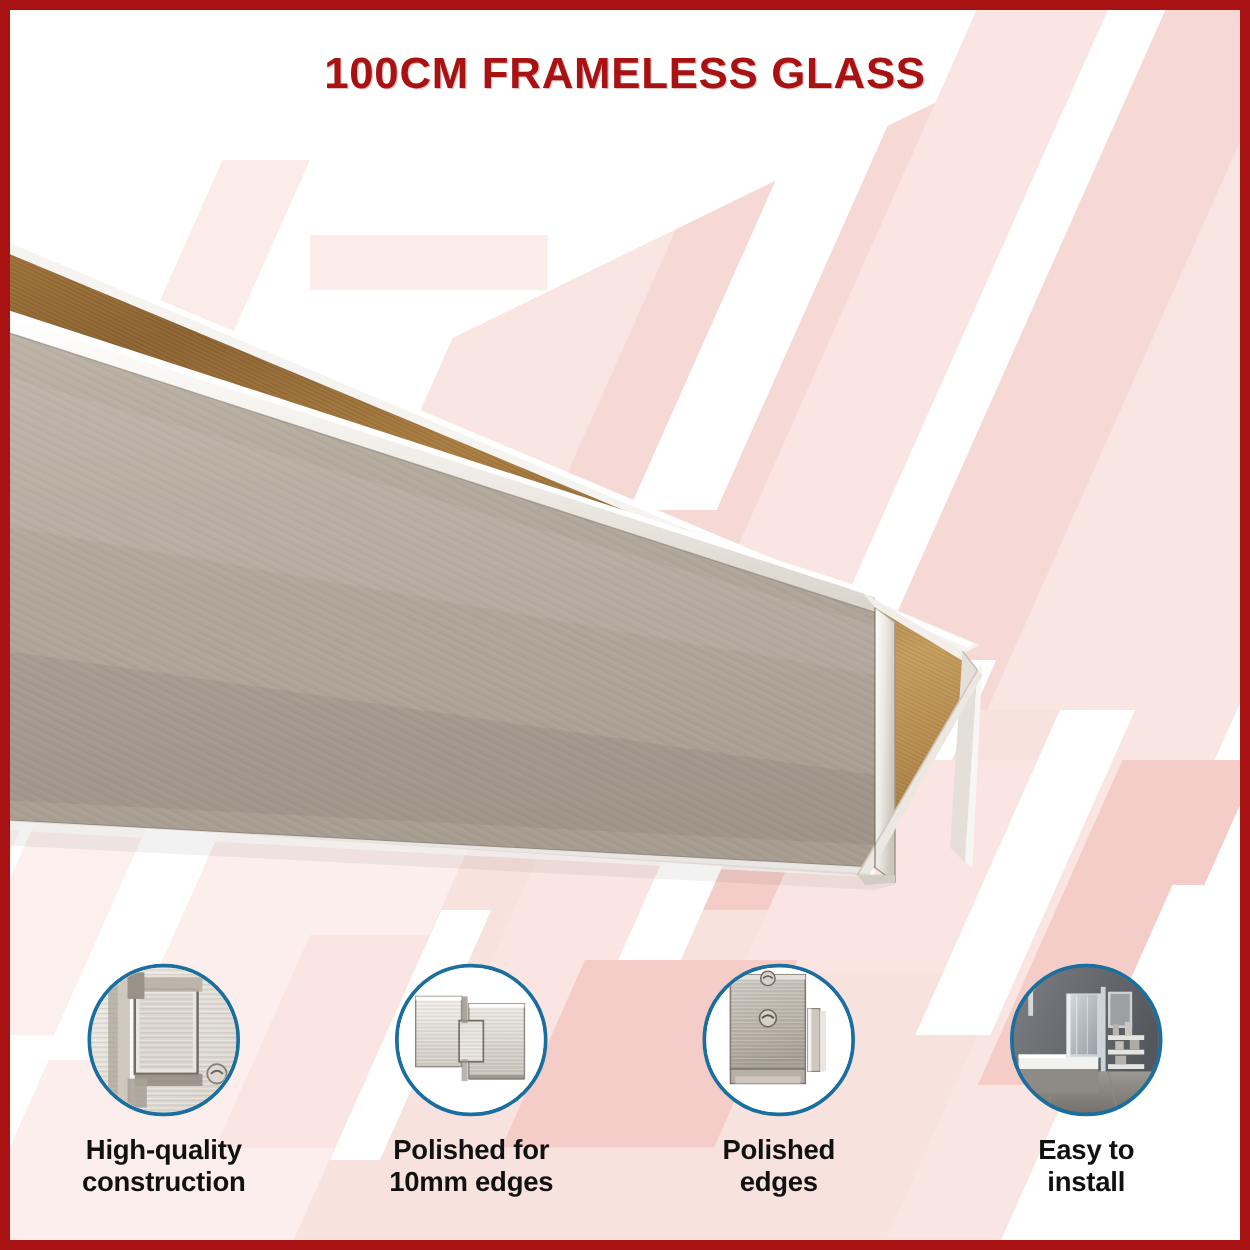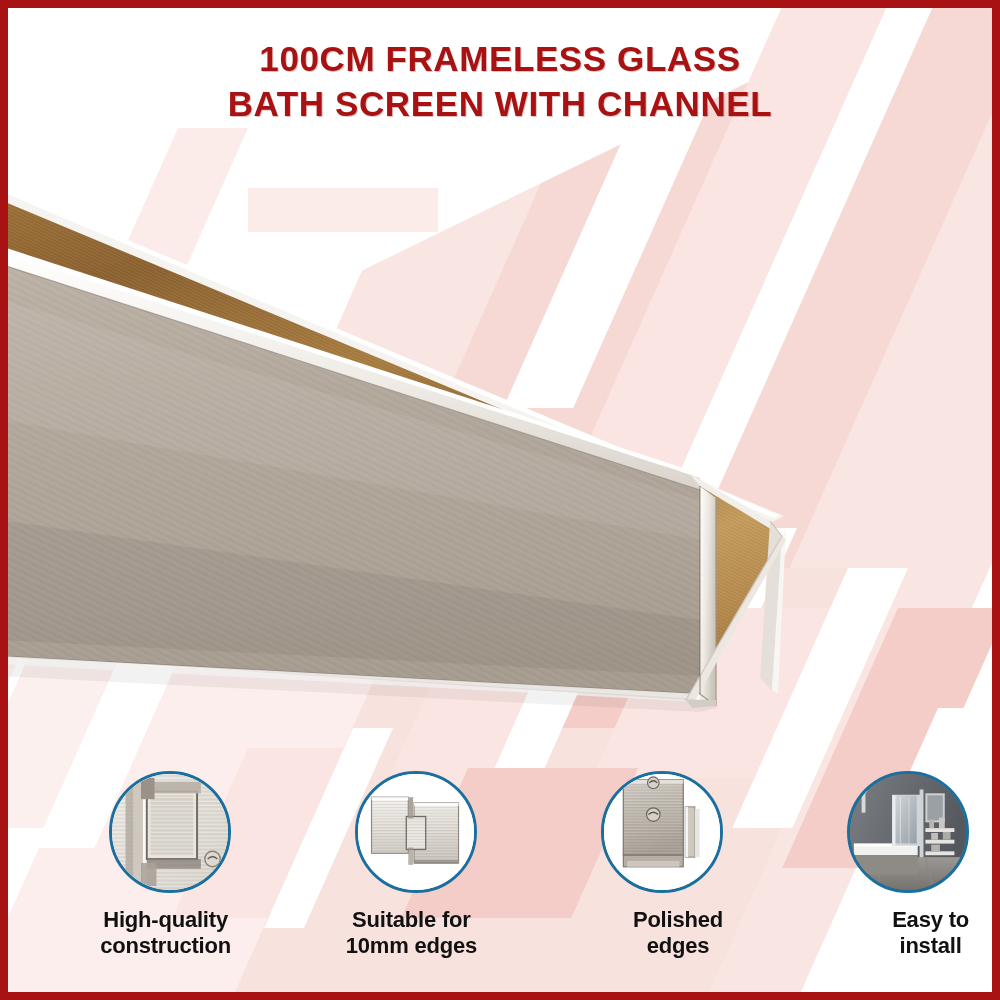--- a/index.html
+++ b/index.html
@@ -113,21 +113,21 @@
     height: 215px;
     z-index: 30;
     display: flex;
     align-items: flex-start;
     justify-content: space-around;
   }
   .feature {
     width: 200px;
     display: flex;
     flex-direction: column;
-    align-items: flex-end;
+    align-items: center;
   }
   .feature-circle {
     width: 122px;
     height: 122px;
     border-radius: 50%;
     border: 3px solid #1b6f9e;
     overflow: hidden;
     position: relative;
     background: #e9e6e1;
     box-sizing: border-box;
@@ -285,21 +285,20 @@
 
         <polyline points="700,486 700,694" fill="none" stroke="#6b5a45" stroke-width="1.6" stroke-opacity="0.45"></polyline>
 
         <polygon points="0,656 0,676 700,712 716,708 716,700" fill="#000000" opacity="0.05"></polygon>
       </g>
     </svg>
   </div>
 
   <div class="title">
     <span class="line">100CM FRAMELESS GLASS</span>
-    <span class="line">BATH SCREEN WITH CHANNEL</span>
   </div>
 
   <div class="features">
 
     <div class="feature">
       <div class="feature-circle">
         <svg viewBox="0 0 120 120" xmlns="http://www.w3.org/2000/svg">
           <defs>
             <linearGradient id="f1bg" x1="0" y1="0" x2="1" y2="1">
               <stop offset="0%" stop-color="#efece7"></stop>
@@ -371,21 +370,21 @@
           <rect x="52" y="24" width="5" height="22" fill="#9b948b" opacity="0.85"></rect>
           <rect x="52" y="76" width="5" height="18" fill="#9b948b" opacity="0.7"></rect>
 
           <rect x="14" y="24" width="38" height="3" fill="#ffffff" opacity="0.9"></rect>
           <rect x="58" y="30" width="46" height="3" fill="#ffffff" opacity="0.9"></rect>
 
           <rect x="58" y="89" width="46" height="4" fill="#8d8680" opacity="0.7"></rect>
         </svg>
       </div>
       <div class="feature-label">
-        <div>Suitable for</div>
+        <div>Polished for</div>
         <div>10mm edges</div>
       </div>
     </div>
 
     <div class="feature">
       <div class="feature-circle" style="background:#ffffff;">
         <svg viewBox="0 0 120 120" xmlns="http://www.w3.org/2000/svg">
           <defs>
             <linearGradient id="f3plate" x1="0" y1="0" x2="0.2" y2="1">
               <stop offset="0%" stop-color="#d3cec7"></stop>

